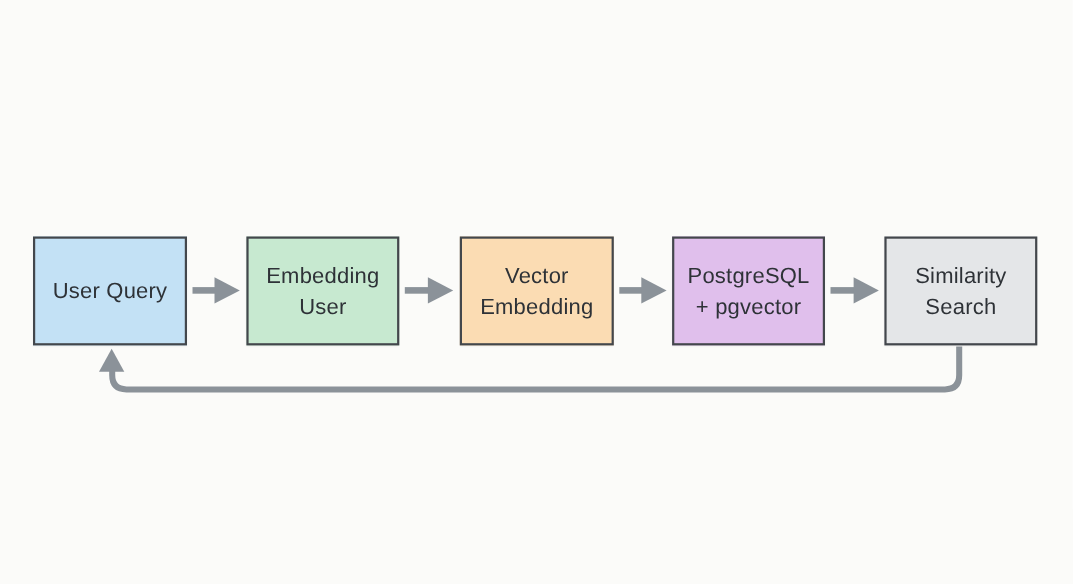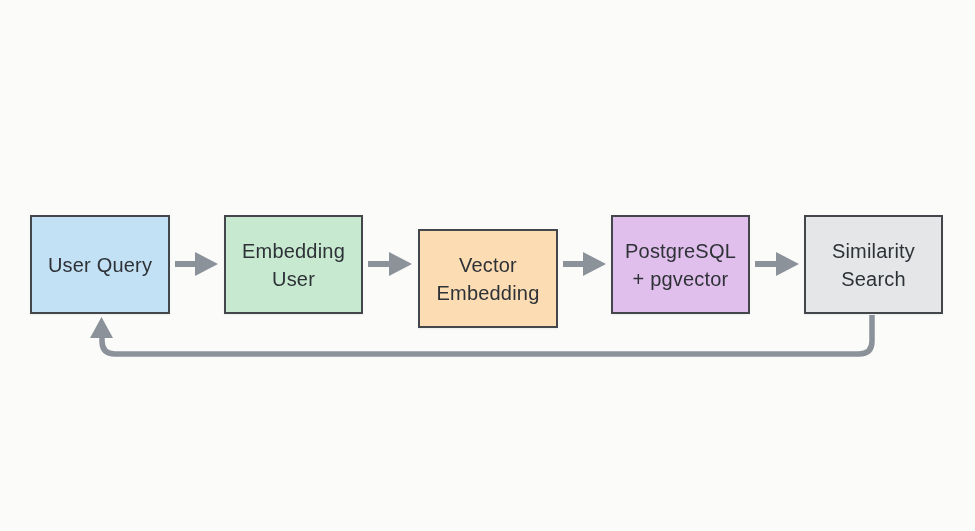--- a/index.html
+++ b/index.html
@@ -49,21 +49,21 @@
     text-align:center;
     color:var(--text);
     font-size:20px;
     font-weight:500;
     line-height:28px;
     letter-spacing:0.2px;
     box-shadow:0 1px 2px rgba(0,0,0,0.06);
   }
   .n1{ left:30px;  top:215px; width:140px; height:99px; }
   .n2{ left:224px; top:215px; width:139px; height:99px; }
-  .n3{ left:418px; top:229px; width:140px; height:99px; }
+  .n3{ left:418px; top:215px; width:140px; height:99px; }
   .n4{ left:611px; top:215px; width:139px; height:99px; }
   .n5{ left:804px; top:215px; width:139px; height:99px; }
   .node span{ display:block; }
   .node span:empty{ display:none; }
 </style>
 </head>
 <body>
 
 <div class="stage">
 

